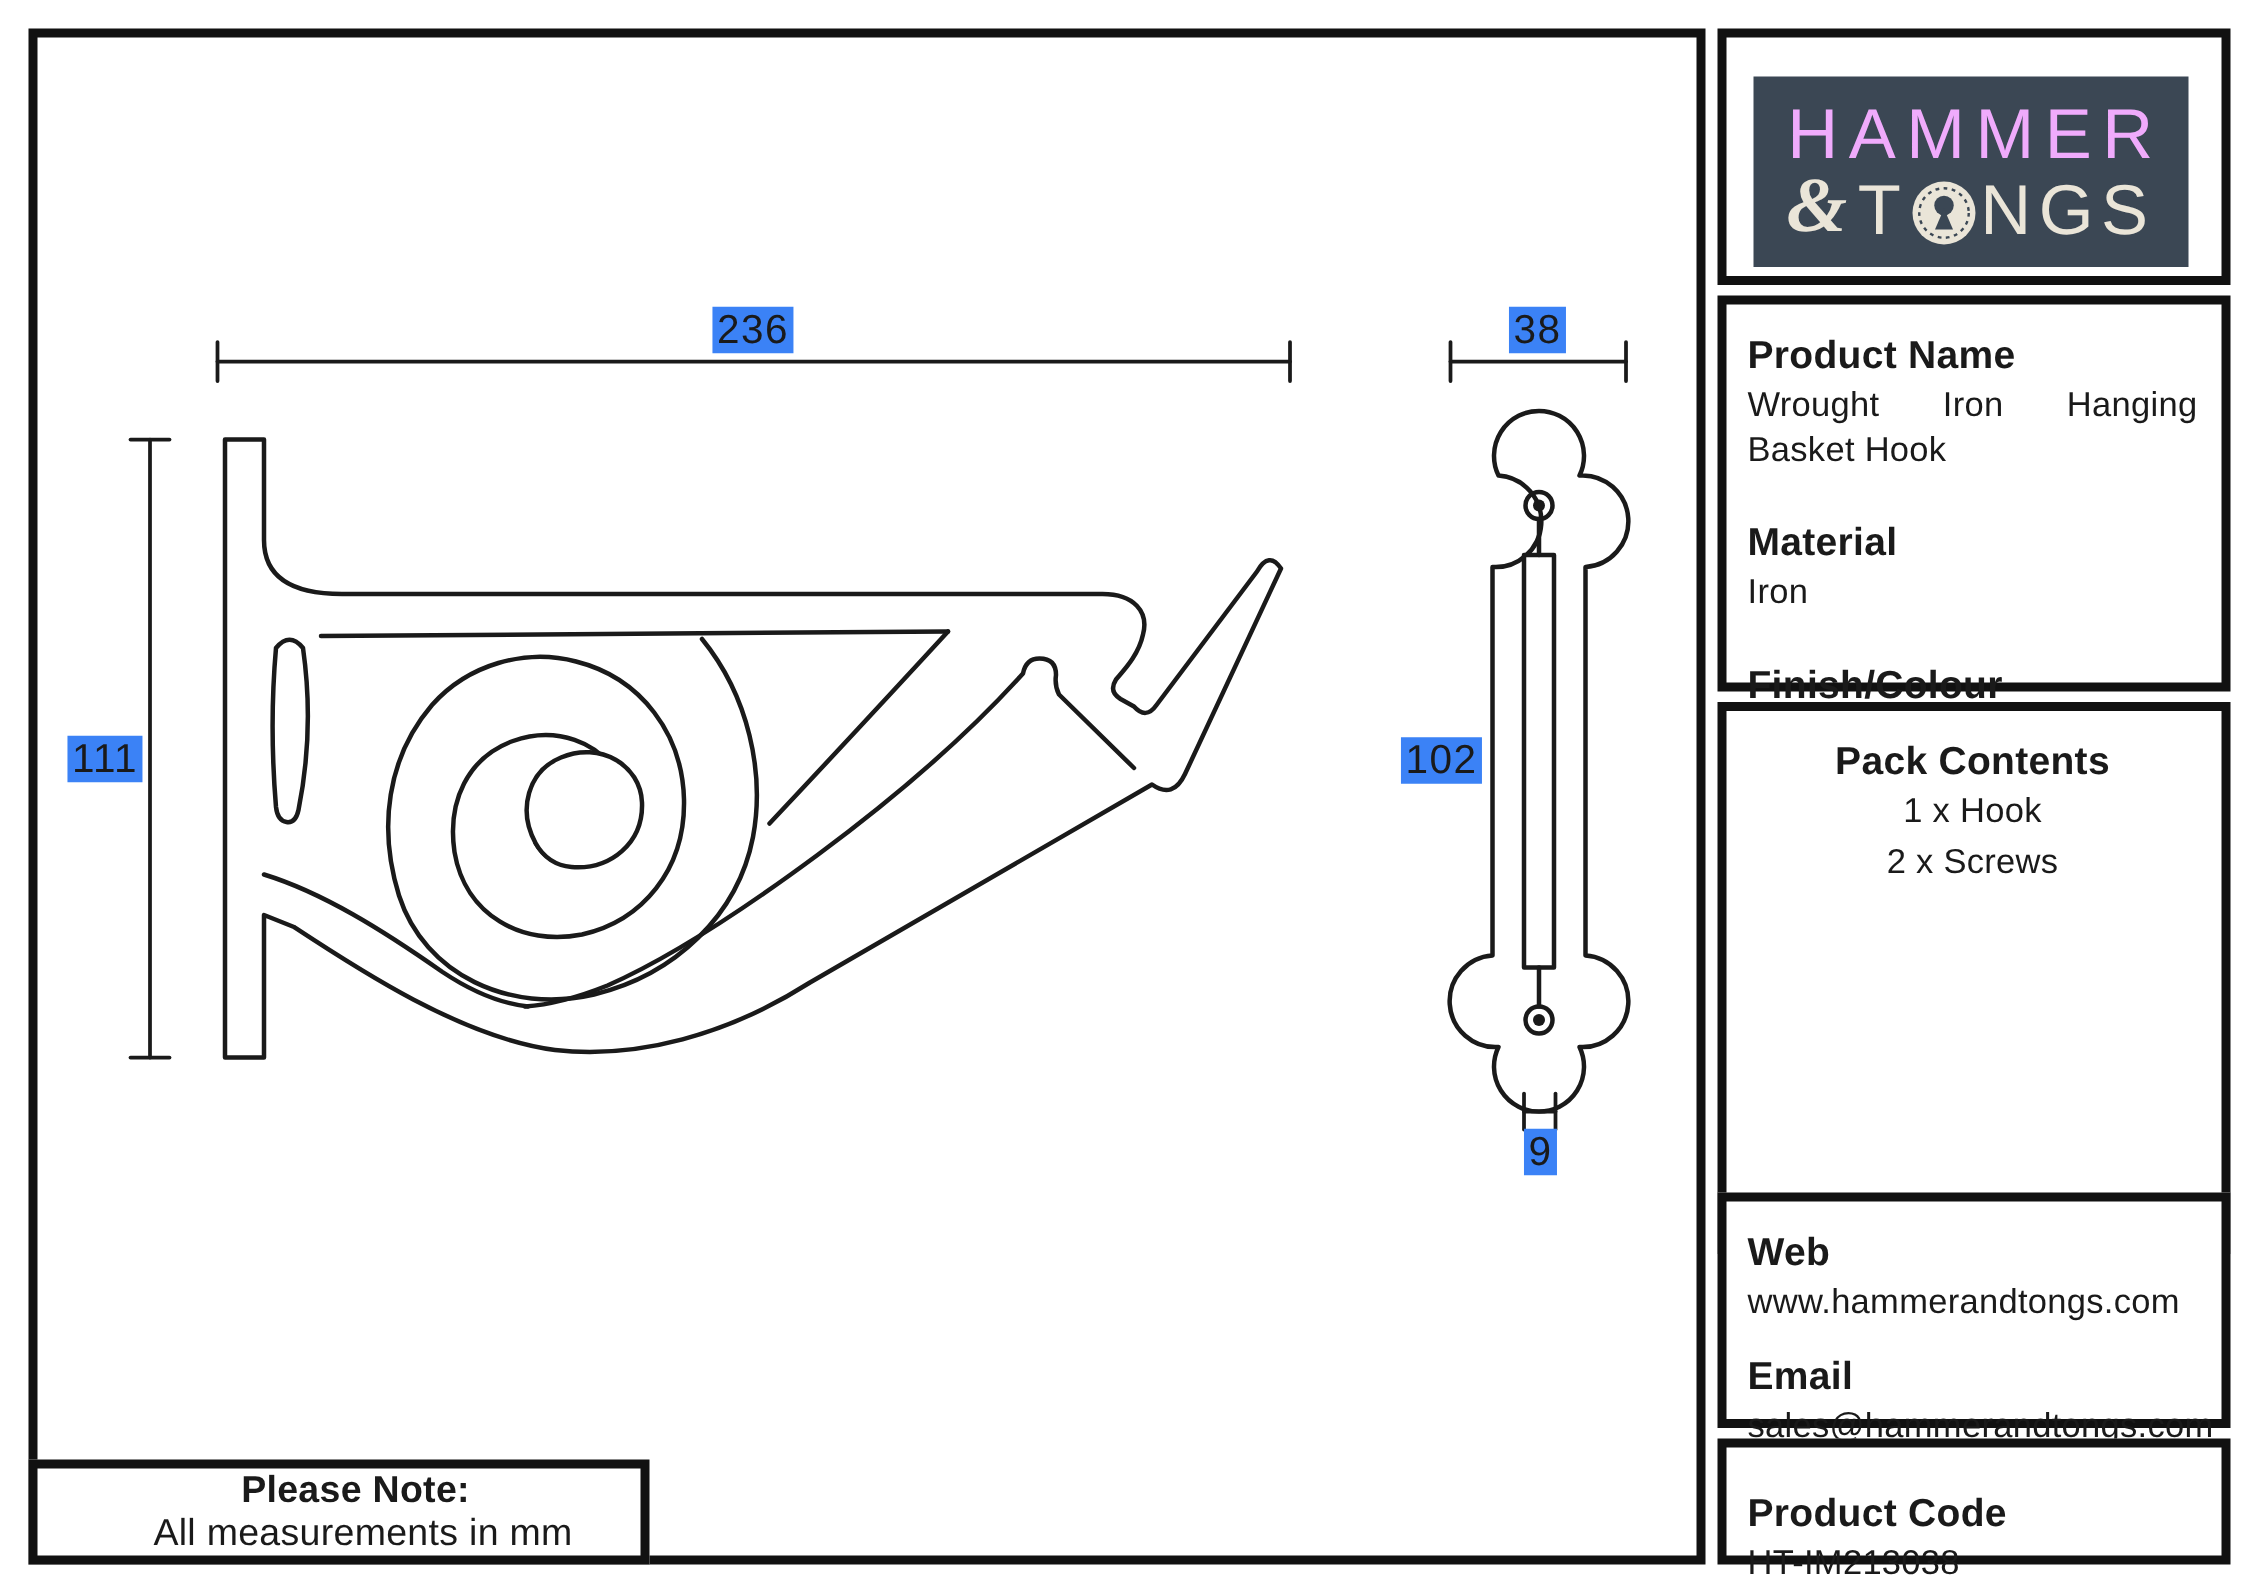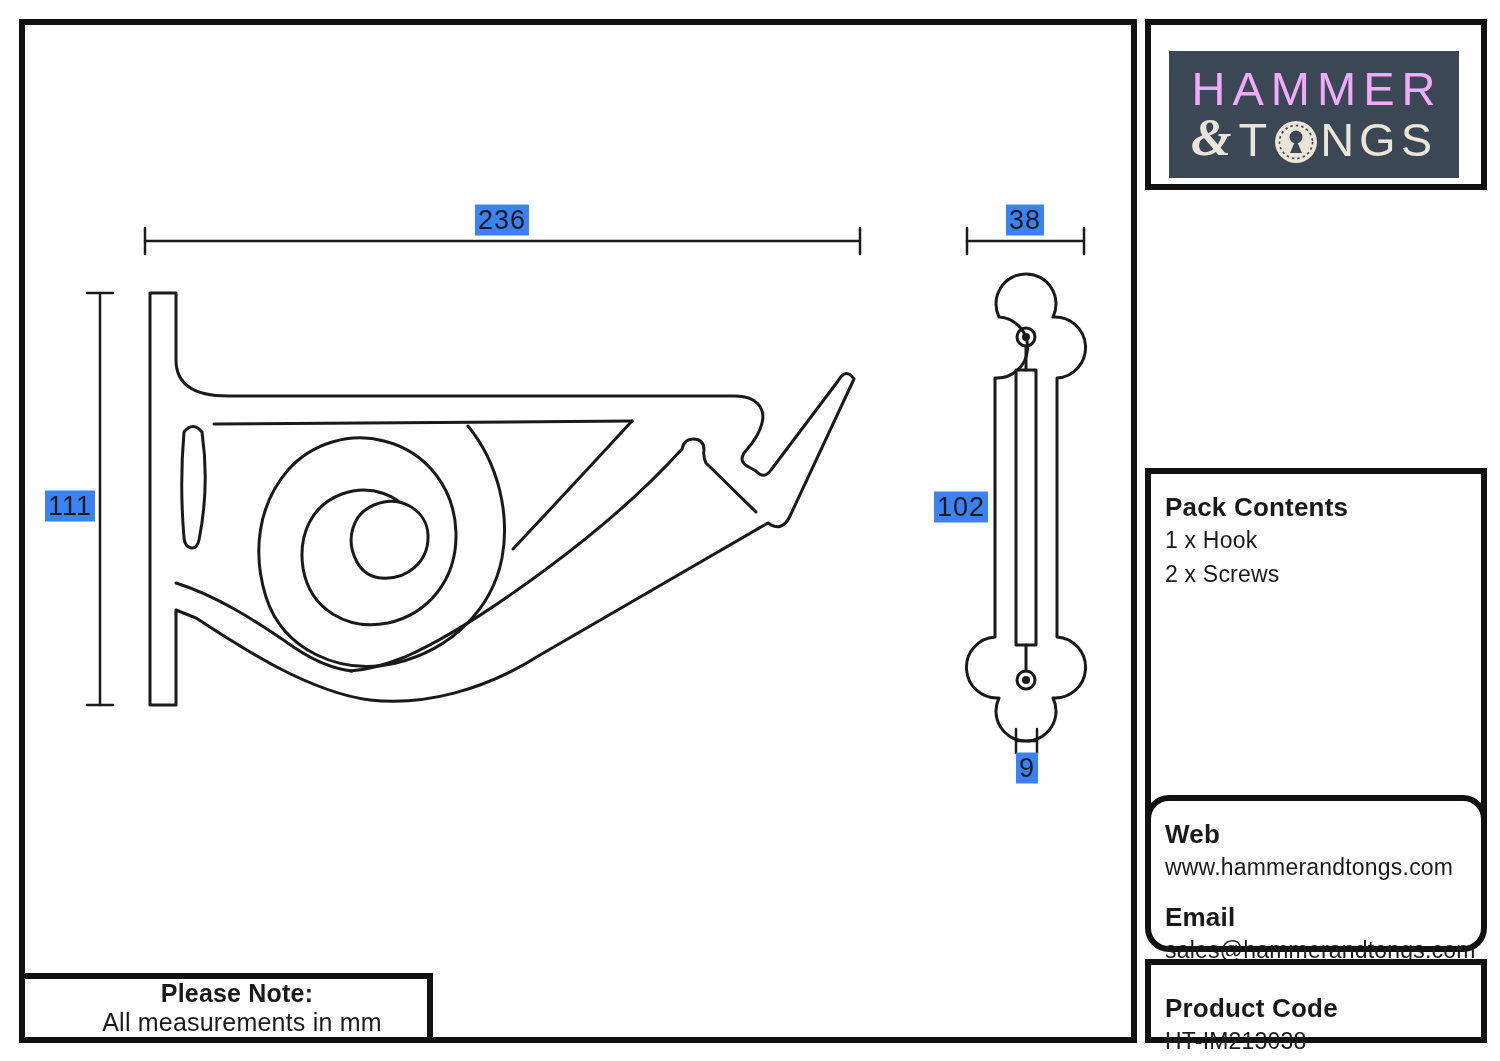--- a/index.html
+++ b/index.html
@@ -157,28 +157,38 @@
           <circle cx="22" cy="22" r="21" fill="#eae5d8"></circle>
           <circle cx="22" cy="22" r="16.5" fill="none" stroke="#3b4754" stroke-width="1.6" stroke-dasharray="2.5 3"></circle>
           <circle cx="22" cy="17" r="6.5" fill="#3b4754"></circle>
           <path d="M 22,19 L 28,33 L 16,33 Z" fill="#3b4754"></path>
         </svg>
         <span>NGS</span>
       </div>
     </div>
   </div>
 
+  <div class="box panel" style="left:1145px;top:197px;width:342px;height:264px;">
+    <div class="hd">Product Name</div>
+    <div class="val justify">Wrought Iron Hanging Basket Hook</div>
+    <div class="gap"></div>
+    <div class="hd">Material</div>
+    <div class="val">Iron</div>
+    <div class="gap"></div>
+    <div class="hd">Finish/Colour</div>
+    <div class="val">Raw</div>
+  </div>
 
-  <div class="box panel" style="left:1145px;top:468px;width:342px;height:368px;">
+  <div class="box panel" style="left:1145px;top:468px;width:342px;height:368px;text-align:center;">
     <div class="hd">Pack Contents</div>
     <div class="val">1 x Hook</div>
     <div class="val">2 x Screws</div>
   </div>
 
-  <div class="box panel" style="left:1145px;top:795px;width:342px;height:157px;border-radius:24px;">
+  <div class="box panel" style="left:1145px;top:795px;width:342px;height:157px;">
     <div class="hd">Web</div>
     <div class="val">www.hammerandtongs.com</div>
     <div class="gap" style="height:12px;"></div>
     <div class="hd">Email</div>
     <div class="val">sales@hammerandtongs.com</div>
   </div>
 
   <div class="box panel" style="left:1145px;top:959px;width:342px;height:84px;padding-top:24px;">
     <div class="hd">Product Code</div>
     <div class="val">HT-IM213038</div>

